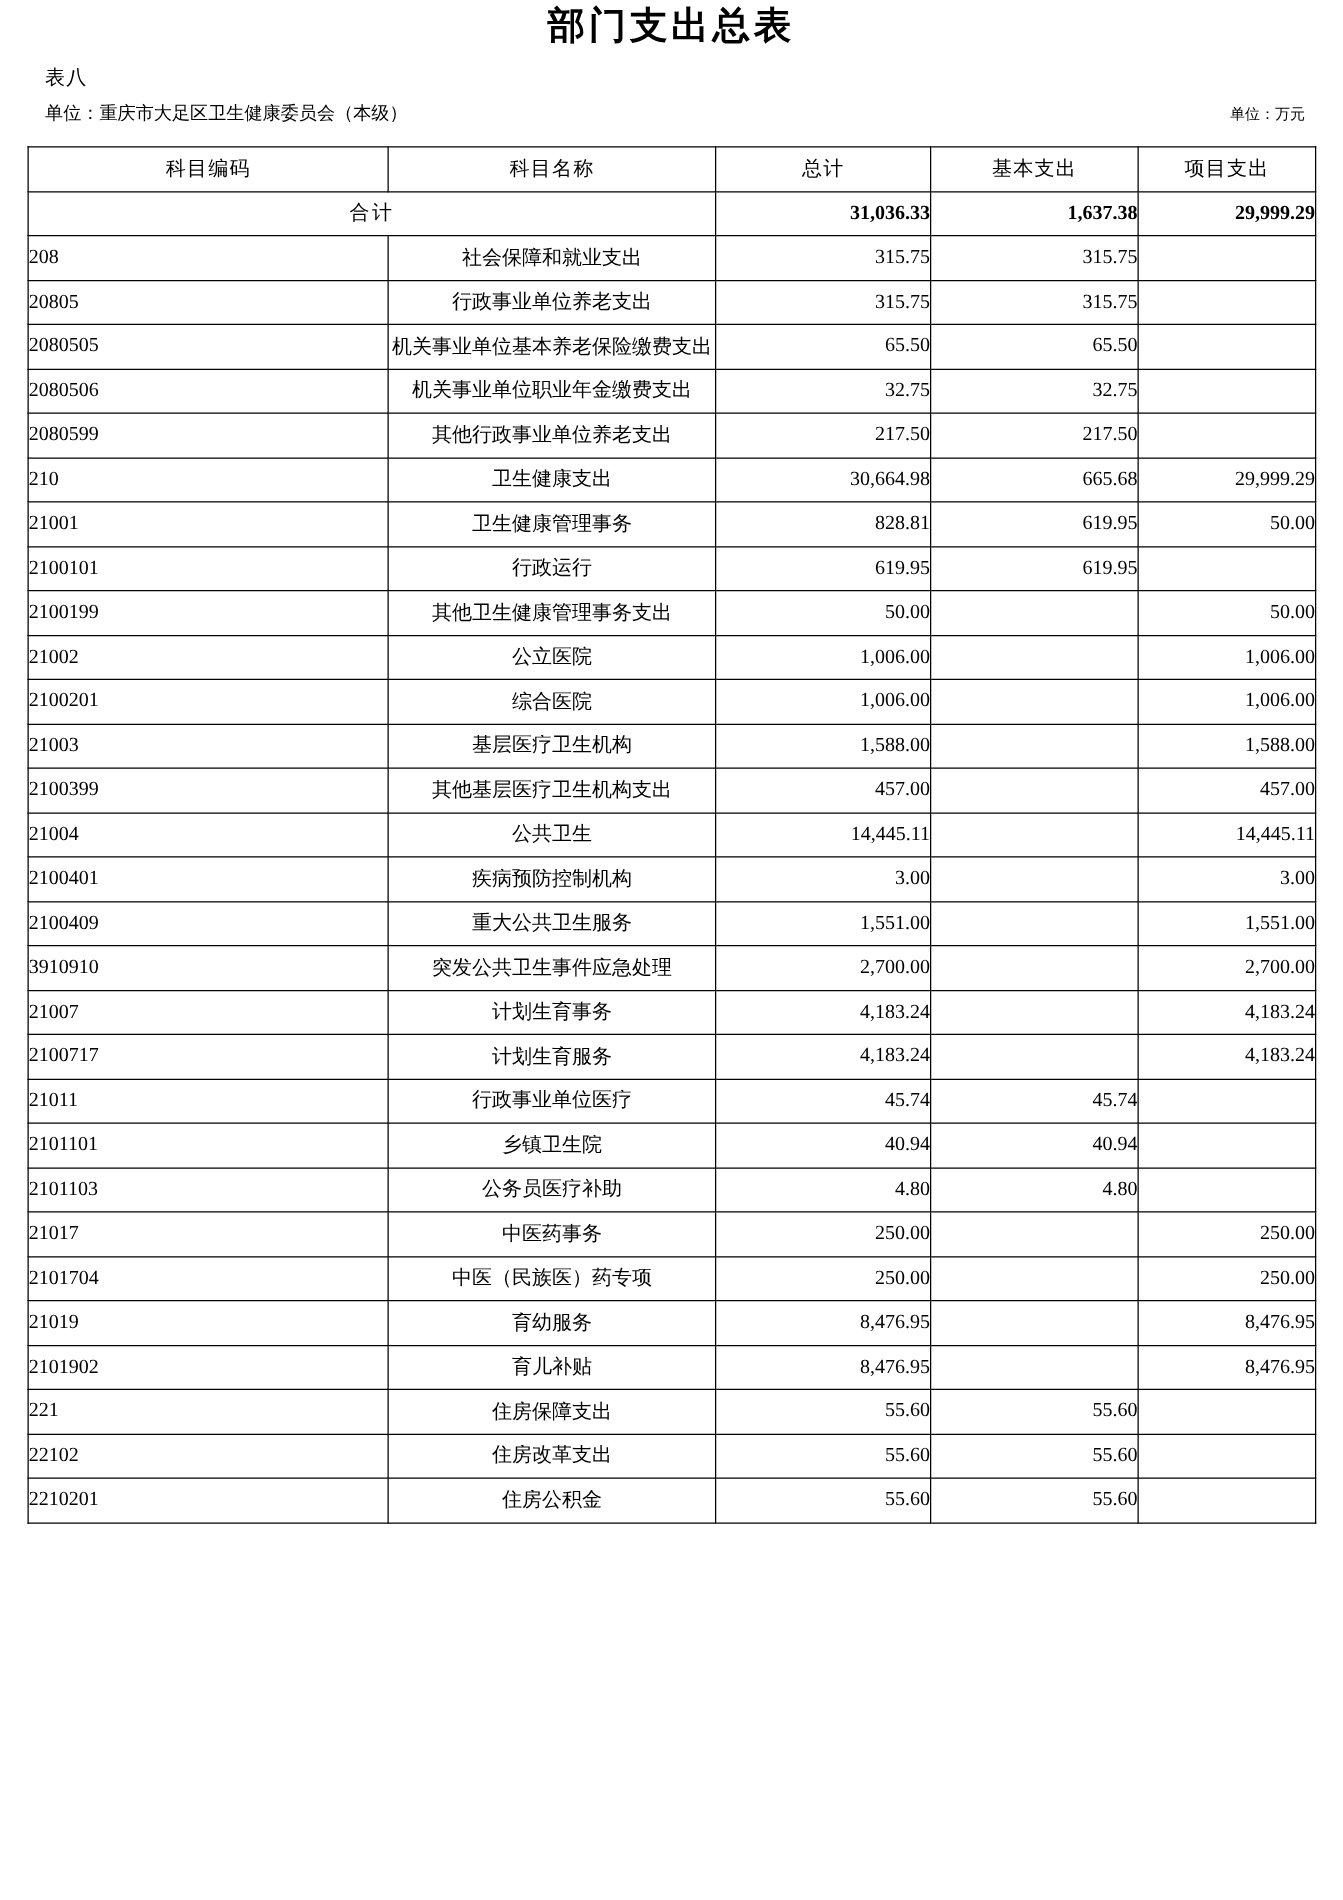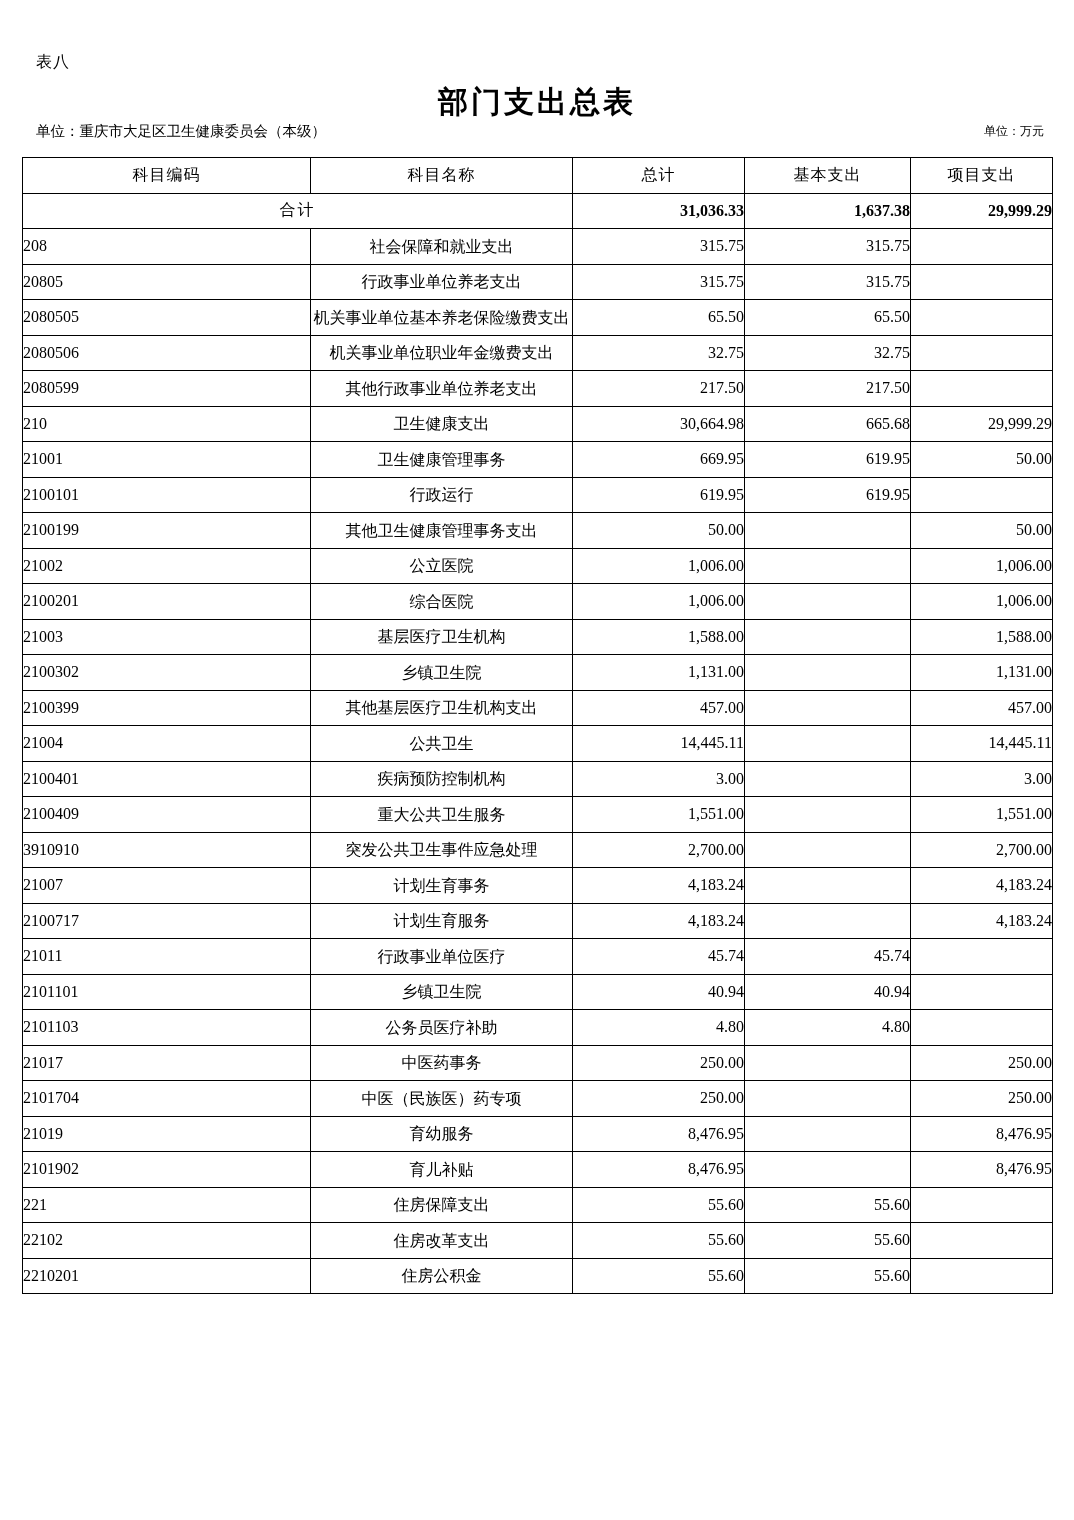--- a/index.html
+++ b/index.html
@@ -26,25 +26,25 @@
     left: 36px;
     top: 52px;
     font-size: 16px;
     letter-spacing: 1px;
   }
   .doc-title {
     text-align: center;
     font-size: 30px;
     font-weight: bold;
     letter-spacing: 3px;
-    padding-top: 82px;
   }
   .meta-row {
     position: relative;
     height: 34px;
+    margin-top: 42px;
   }
   .meta-left {
     position: absolute;
     left: 14px;
     top: 0;
     width: 300px;
     font-size: 14.5px;
     line-height: 17px;
   }
   .meta-right {
@@ -201,21 +201,21 @@
           </td>
           <td class="num">30,664.98</td>
           <td class="num">665.68</td>
           <td class="num">29,999.29</td>
         </tr>
         <tr>
           <td class="code lv2">21001</td>
           <td class="name">
             <span class="clip">卫生健康管理事务</span>
           </td>
-          <td class="num">669.95</td>
+          <td class="num">828.81</td>
           <td class="num">619.95</td>
           <td class="num">50.00</td>
         </tr>
         <tr>
           <td class="code lv3">2100101</td>
           <td class="name">
             <span class="clip">行政运行</span>
           </td>
           <td class="num">619.95</td>
           <td class="num">619.95</td>
@@ -251,29 +251,20 @@
         <tr>
           <td class="code lv2">21003</td>
           <td class="name">
             <span class="clip">基层医疗卫生机构</span>
           </td>
           <td class="num">1,588.00</td>
           <td class="num"></td>
           <td class="num">1,588.00</td>
         </tr>
         <tr>
-          <td class="code lv3">2100302</td>
-          <td class="name">
-            <span class="clip">乡镇卫生院</span>
-          </td>
-          <td class="num">1,131.00</td>
-          <td class="num"></td>
-          <td class="num">1,131.00</td>
-        </tr>
-        <tr>
           <td class="code lv3">2100399</td>
           <td class="name">
             <span class="clip">其他基层医疗卫生机构支出</span>
           </td>
           <td class="num">457.00</td>
           <td class="num"></td>
           <td class="num">457.00</td>
         </tr>
         <tr>
           <td class="code lv2">21004</td>

